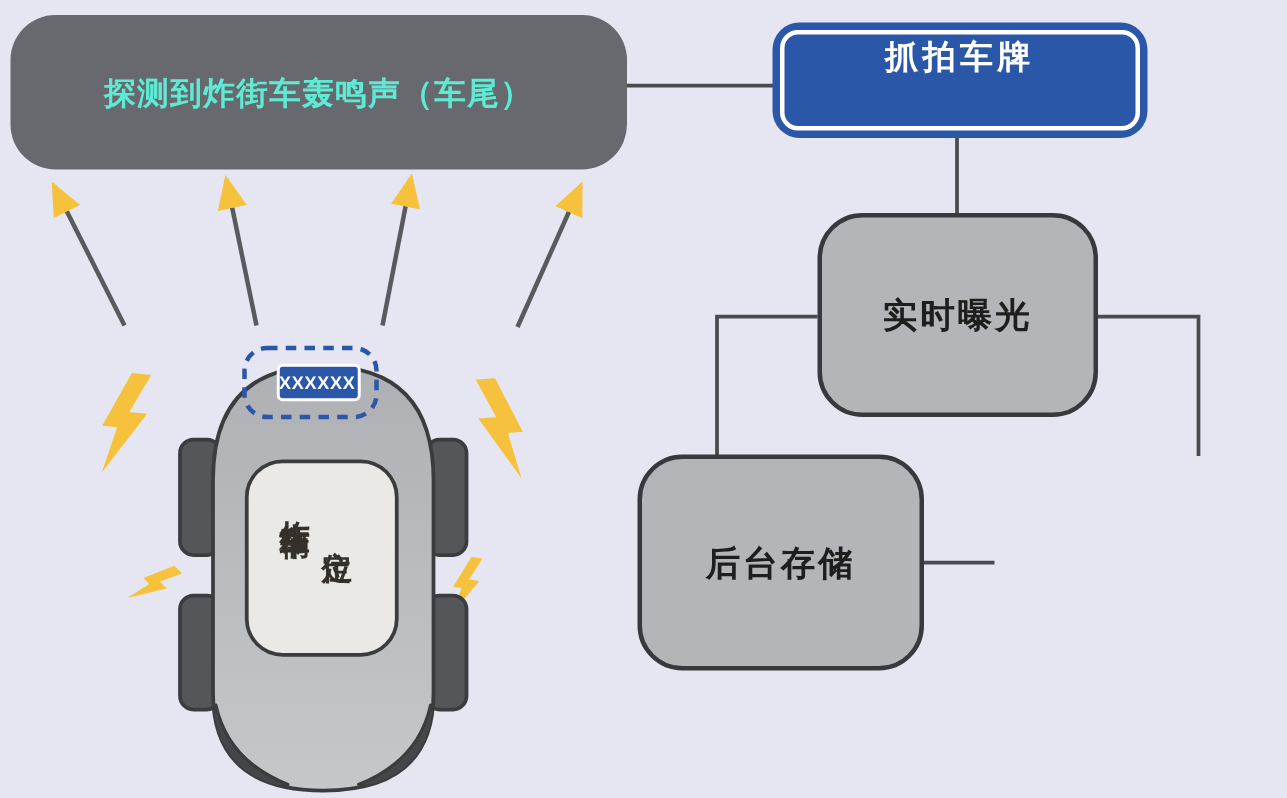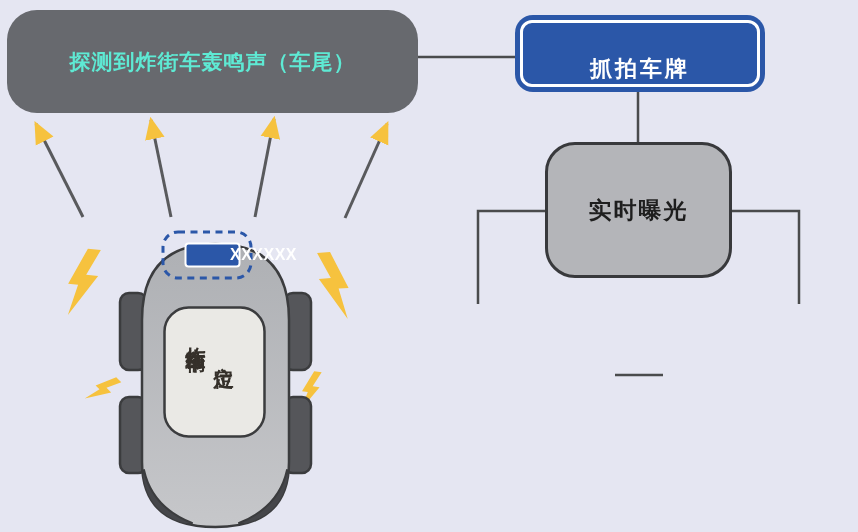--- a/index.html
+++ b/index.html
@@ -18,32 +18,32 @@
     left:7px; top:10px; width:411px; height:103px;
     background:#67696e; border-radius:30px;
     color:#5eead4; font-size:21px; letter-spacing:1px;
   }
   #capture-box {
     left:515px; top:15px; width:250px; height:77px;
     background:#2b57a8; border-radius:18px;
   }
   #capture-box .inner {
     position:absolute; inset:5px; border:3px solid #ffffff; border-radius:12px;
-    display:flex; align-items:flex-end; justify-content:center;
+    display:flex; align-items:flex-start; justify-content:center;
     color:#ffffff; font-size:22px; font-weight:bold; letter-spacing:3px;
   }
   .gray-node { background:#b4b5b9; border:3px solid #38393c; color:#1e1e1e; }
   #expose-box   { left:545px; top:142px; width:187px; height:136px; border-radius:30px; font-size:23px; letter-spacing:2px; }
   #storage-box  { left:425px; top:303px; width:191px; height:144px; border-radius:30px; font-size:23px; letter-spacing:2px; }
   #terminal-box { left:662px; top:303px; width:192px; height:144px; border-radius:30px; font-size:21px; letter-spacing:0px; }
 
   .overlay { position:absolute; z-index:3; }
   #plate-text {
     left:186px; top:244px; width:30px; height:22px; line-height:22px;
-    color:#ffffff; font-size:16px; font-weight:bold; text-align:center; letter-spacing:0.5px;padding-left:44px;
+    color:#ffffff; font-size:12px; font-weight:bold; text-align:center; letter-spacing:0.5px;
   }
   .vtext {
     writing-mode:vertical-rl; text-orientation:upright;
     font-weight:bold; color:#35302a; font-size:20px; letter-spacing:2px; line-height:1;
   }
   #car-label-col1 { left:186px; top:331px; }
   #car-label-col2 { left:214px; top:351px; }
 </style>
 </head>
 <body>
@@ -112,19 +112,22 @@
   <div class="node" id="capture-box">
     <div class="inner">
       <span>抓拍车牌</span>
     </div>
   </div>
 
   <div class="node gray-node" id="expose-box">
     <span>实时曝光</span>
   </div>
 
+  <div class="node gray-node" id="storage-box">
+    <span>后台存储</span>
+  </div>
 
 
   <div class="overlay" id="plate-text">XXXXXX</div>
   <div class="overlay vtext" id="car-label-col1">炸街车辆</div>
   <div class="overlay vtext" id="car-label-col2">定位</div>
 
 </div>
 
 </body></html>

